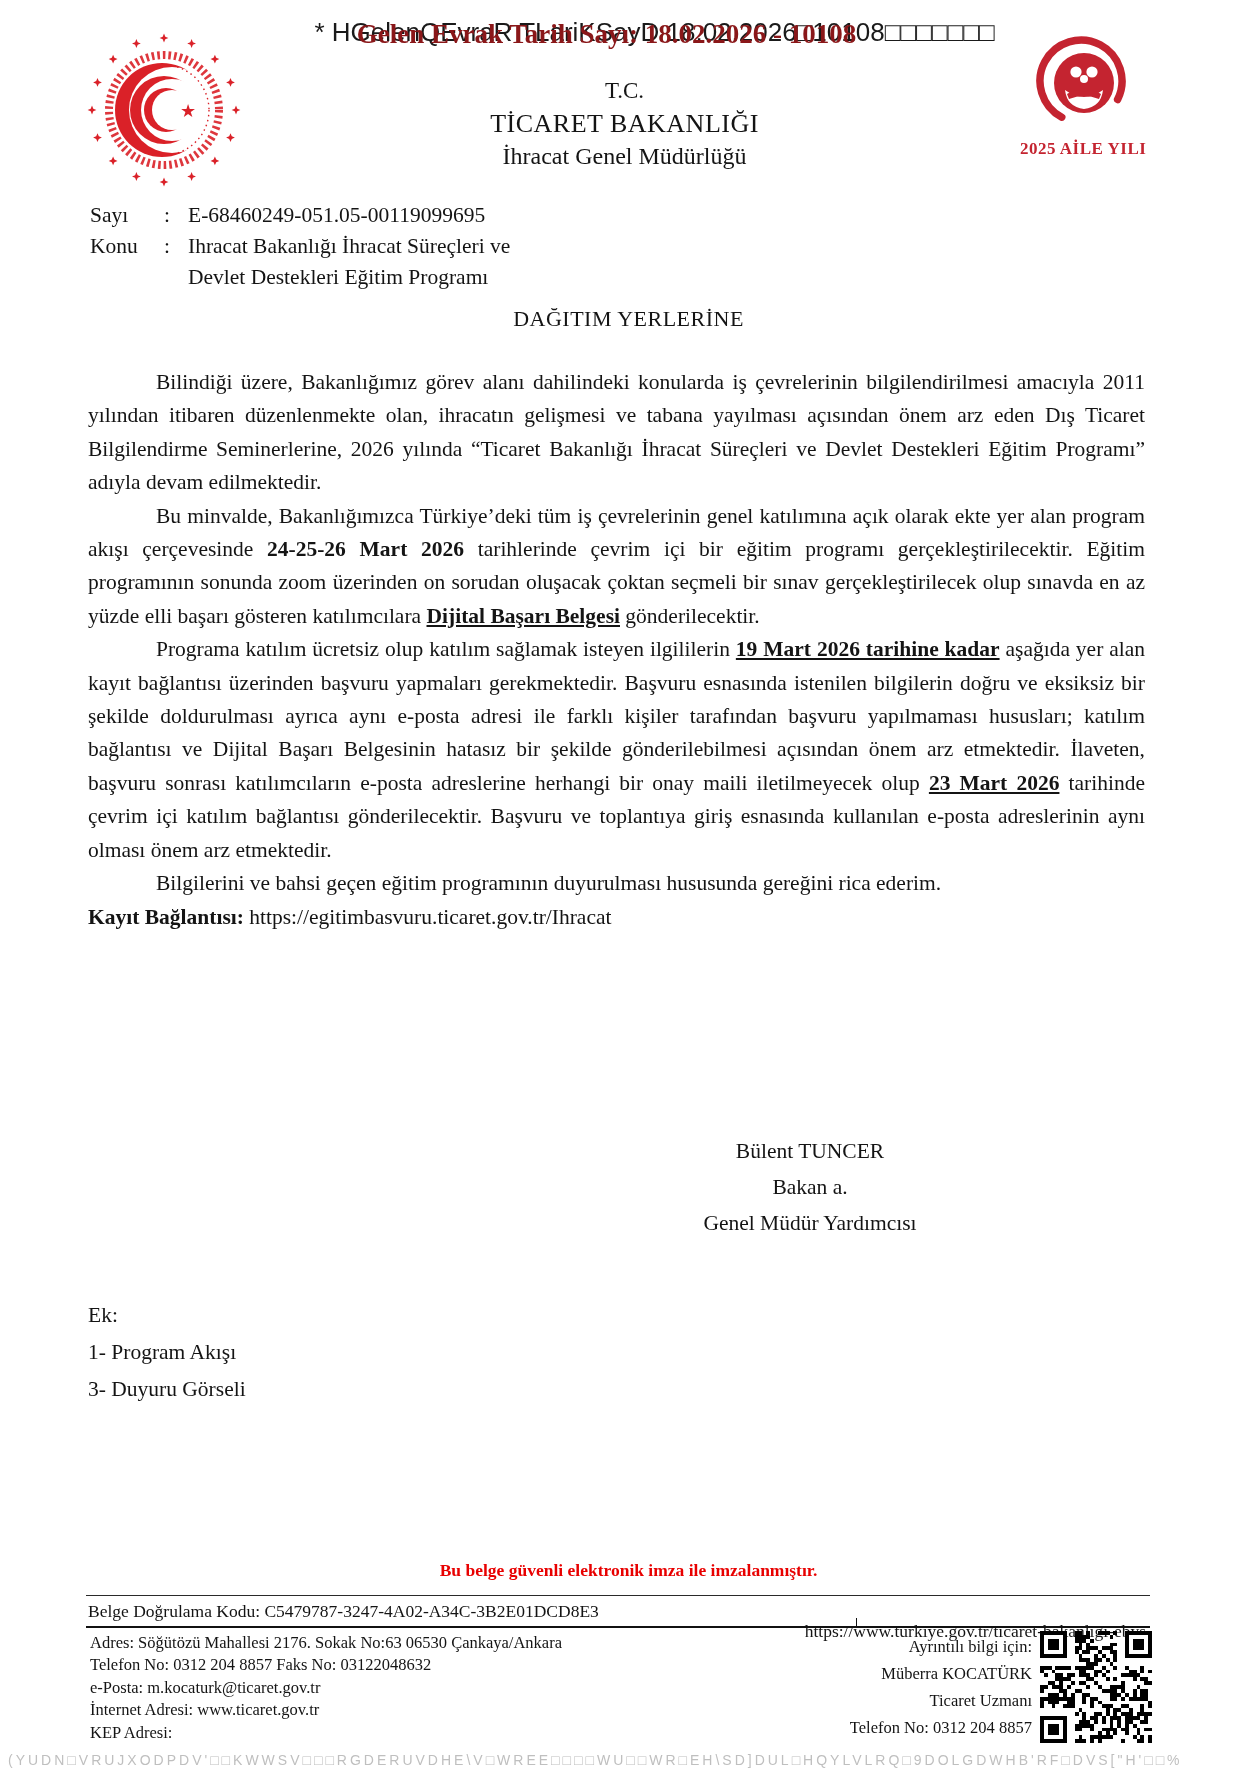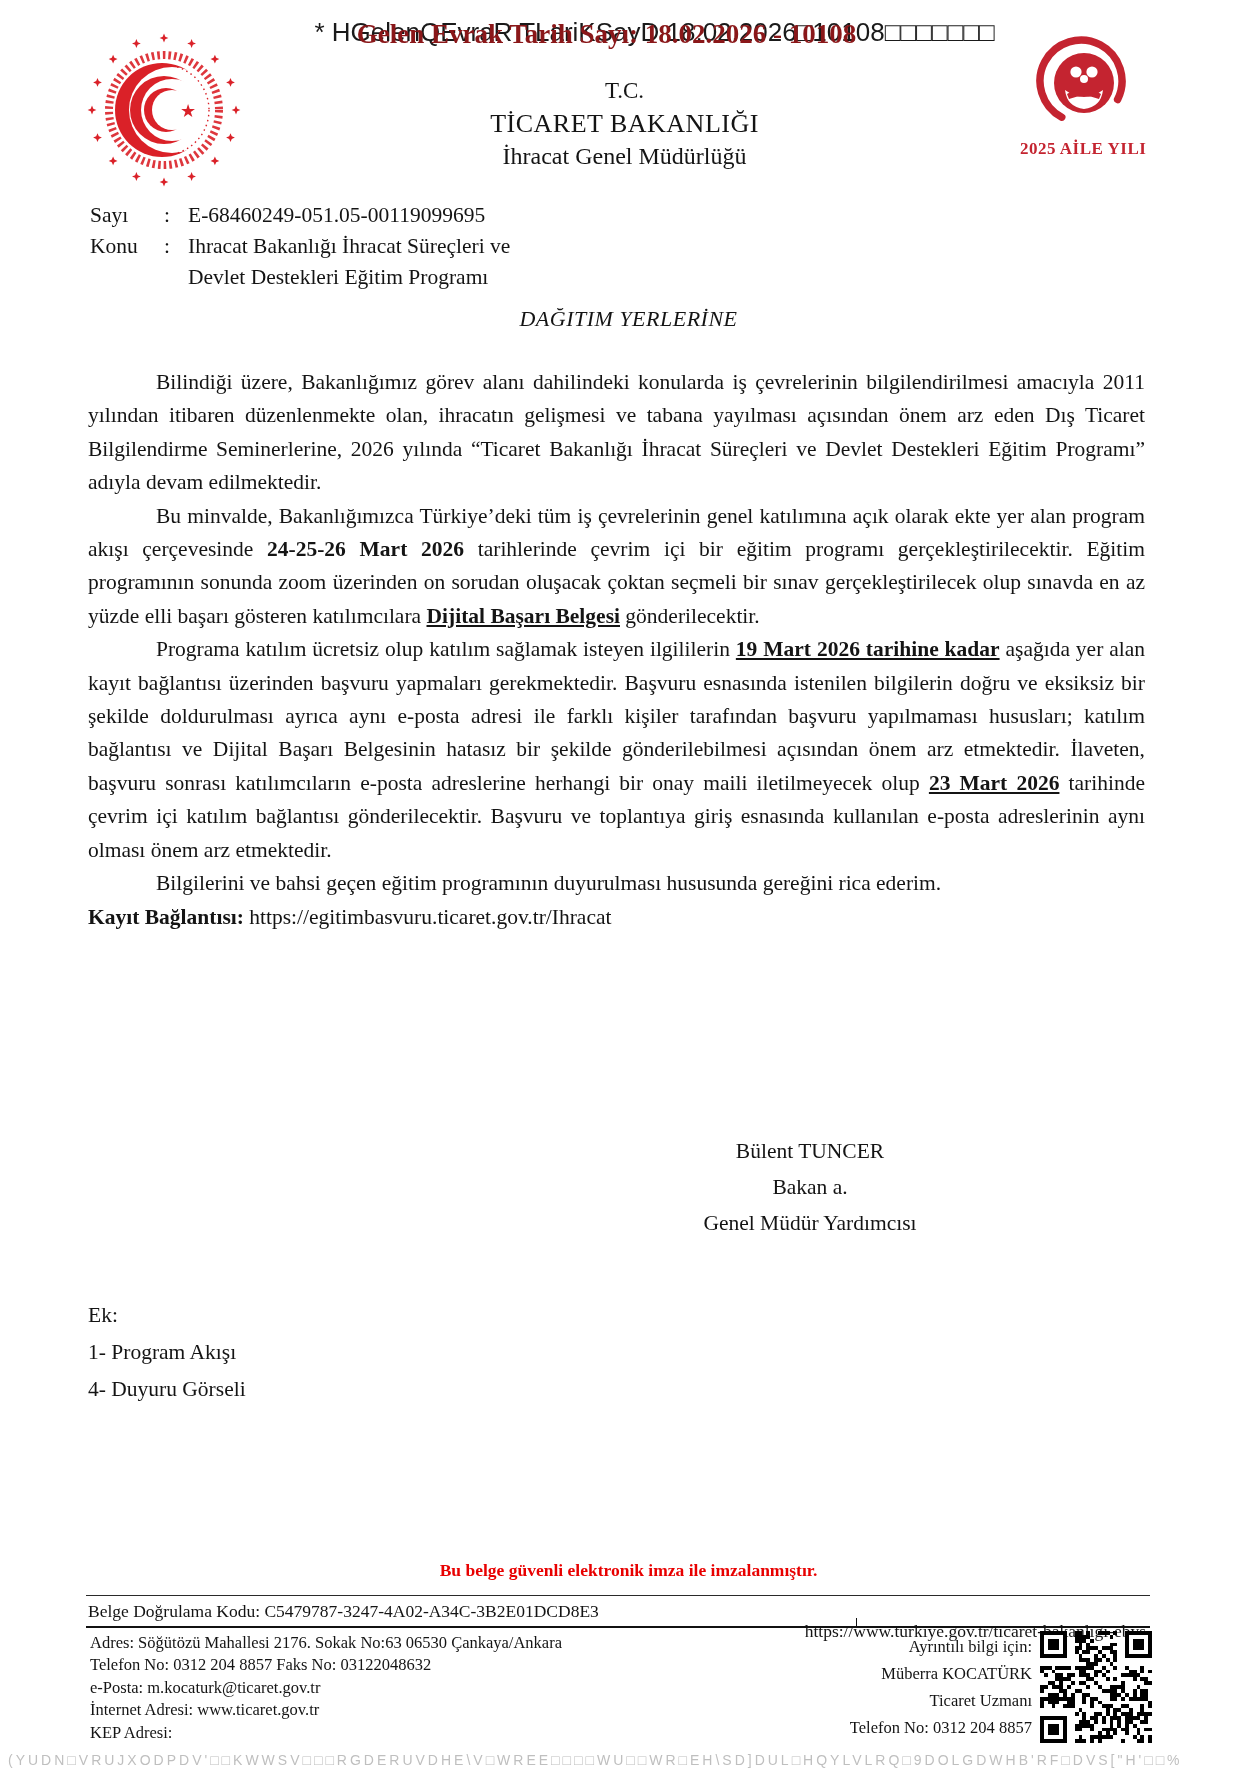--- a/index.html
+++ b/index.html
@@ -19,21 +19,21 @@
   .head{position:absolute;top:74px;left:0;right:8px;text-align:center;line-height:33px;}
   .head .tc{font-size:23px;}
   .head .min{font-size:26px;letter-spacing:.5px;}
   .head .unit{font-size:24px;}
 
   .meta{position:absolute;left:90px;top:200px;font-size:21.5px;line-height:31px;}
   .meta .lbl{display:inline-block;width:74px;}
   .meta .col{display:inline-block;width:24px;}
   .meta .cont{margin-left:98px;}
 
-  .recipient{position:absolute;top:306px;left:0;right:0;text-align:center;font-size:22px;letter-spacing:.5px;font-style:italic;}
+  .recipient{position:absolute;top:306px;left:0;right:0;text-align:center;font-size:22px;letter-spacing:.5px;}
 
   .body{position:absolute;left:88px;top:366px;width:1057px;font-size:21.5px;line-height:33.4px;text-align:justify;}
   .body p{margin:0;text-indent:68px;}
   .body p.noindent{text-indent:0;}
 
   .sig{position:absolute;left:600px;top:1133px;width:420px;text-align:center;font-size:21.5px;line-height:36px;}
 
   .ek{position:absolute;left:88px;top:1297px;font-size:21.5px;line-height:37px;}
 
   .notice{position:absolute;top:1560px;left:0;right:0;text-align:center;color:#e80000;font-weight:bold;font-size:17.5px;}
@@ -145,21 +145,21 @@
 
   <div class="sig">
     <div>Bülent TUNCER</div>
     <div>Bakan a.</div>
     <div>Genel Müdür Yardımcısı</div>
   </div>
 
   <div class="ek">
     <div>Ek:</div>
     <div>1- Program Akışı</div>
-    <div>4- Duyuru Görseli</div>
+    <div>3- Duyuru Görseli</div>
   </div>
 
   <div class="notice">Bu belge güvenli elektronik imza ile imzalanmıştır.</div>
   <div class="line-thin"></div>
   <div class="verify-row">
     <span class="right">https://www.turkiye.gov.tr/ticaret-bakanligi-ebys</span>
     <span>Belge Doğrulama Kodu: C5479787-3247-4A02-A34C-3B2E01DCD8E3</span>
   </div>
   <div class="line-thick"></div>
   <div class="tick"></div>

